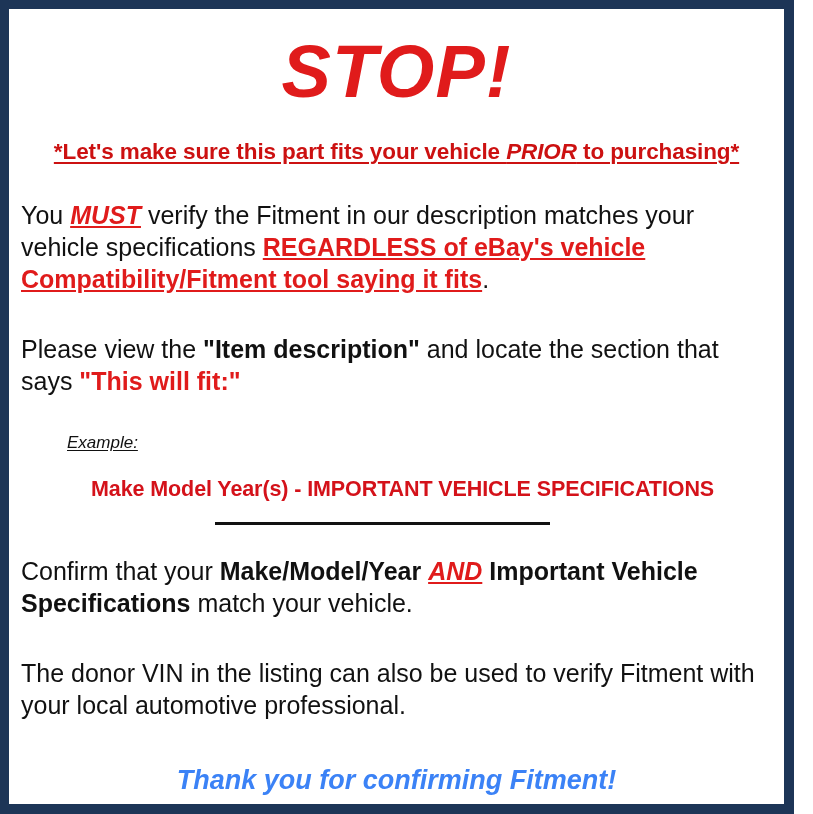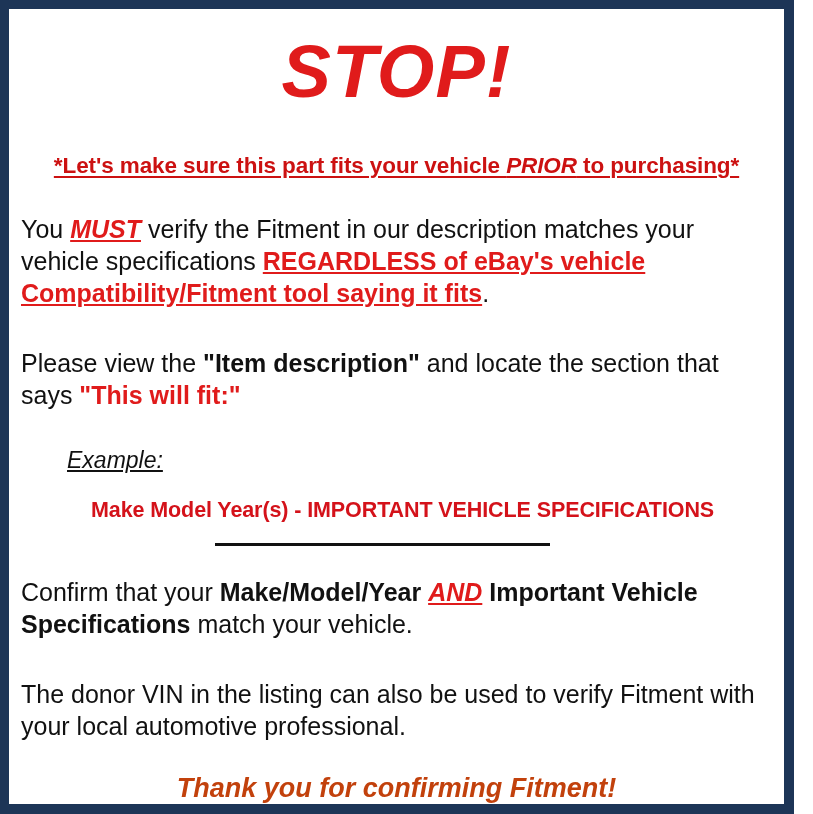--- a/index.html
+++ b/index.html
@@ -40,21 +40,21 @@
     padding-top: 12px;
   }
 
   .tagline {
     color: #cc1111;
     font-weight: bold;
     font-size: 22.5px;
     text-align: center;
     text-decoration: underline;
     text-underline-offset: 3px;
-    margin: 44px 0 0 0;
+    margin: 30px 0 0 0;
     white-space: nowrap;
     letter-spacing: -0.1px;
   }
   .tagline .ital { font-style: italic; }
 
   .para {
     color: #111111;
     font-size: 25px;
     line-height: 1.28;
     margin: 0;
@@ -86,21 +86,21 @@
     color: #111111;
   }
 
   .example-block {
     margin-top: 36px;
     padding-left: 46px;
   }
   .example-label {
     color: #111111;
     font-style: italic;
-    font-size: 23px;
+    font-size: 17px;
     text-decoration: underline;
     text-underline-offset: 2px;
     display: inline-block;
   }
   .example-fit {
     color: #e01b1b;
     font-weight: bold;
     font-size: 24px;
     margin-top: 2px;
   }
@@ -119,26 +119,26 @@
     justify-content: center;
   }
   .divider {
     width: 335px;
     height: 3px;
     background: #111111;
     margin-left: -28px;
   }
 
   .thanks {
-    color: #c2410c;
+    color: #3b82f6;
     font-weight: bold;
     font-style: italic;
     font-size: 27px;
     text-align: center;
-    margin-top: 31px;
+    margin-top: 44px;
   }
 </style>
 </head>
 <body>
 
 <div class="notice-frame">
   <div class="notice-inner">
 
     <div class="stop-title">STOP!</div>
 

